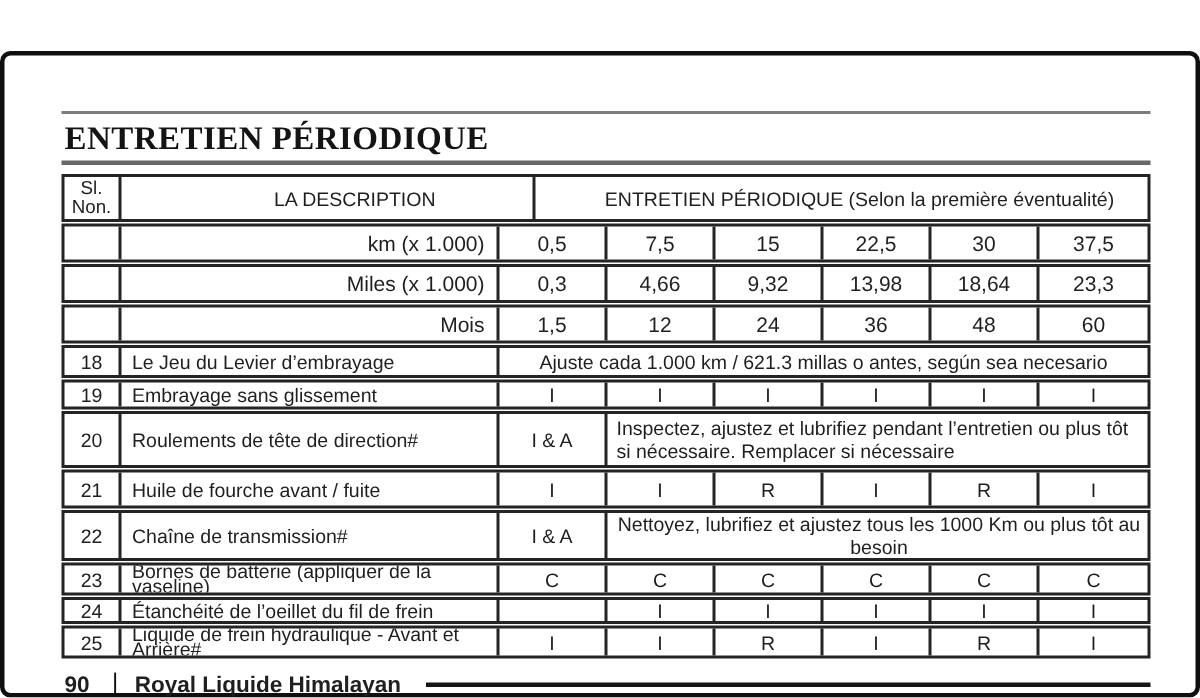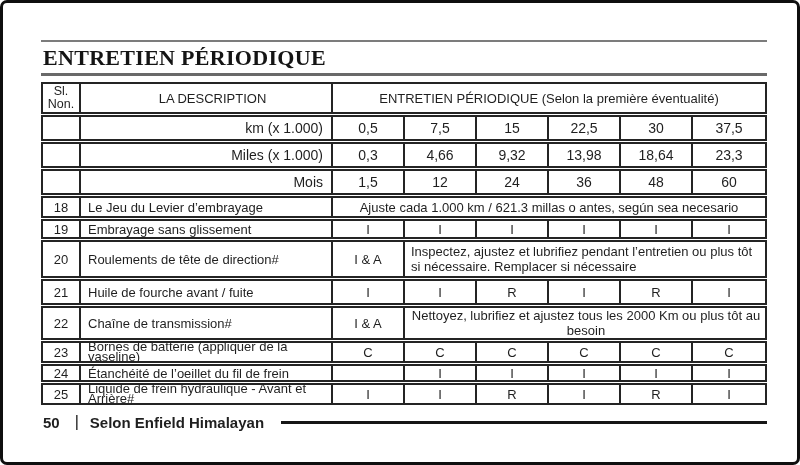--- a/index.html
+++ b/index.html
@@ -9,20 +9,21 @@
     background: #ffffff;
     font-family: "Liberation Sans", sans-serif;
     color: #1f1f1f;
     position: relative;
     overflow: hidden;
   }
   .frame {
     position: absolute; inset: 0;
     border: 3px solid #0f0f0f;
     border-radius: 7px;
+    margin-top: 34px;
   }
   .page {
     position: absolute;
     left: 38px; top: 37px;
     width: 726px;
   }
   .rule-top { height: 2px; background: #7c7c7c; }
   .page-title {
     margin: 2px 0 2px 2px;
     font-family: "Liberation Serif", serif;
@@ -61,21 +62,21 @@
   .c-span { flex: 1; }
 
   .left   { justify-content: flex-start; text-align: left; padding-left: 7px; padding-right: 7px; }
   .right  { justify-content: flex-end;  text-align: right; padding-right: 8px; }
 
   .num-txt { font-size: 14px; }
   .slnon { flex-direction: column; justify-content: center; font-size: 12.5px; line-height: 13px; }
   .tight { font-size: 13px; line-height: 10px; }
   .wrap2 { line-height: 15px; padding-left: 6px; padding-right: 4px; border-radius: 17px; }
 
-  .r-head { height: 32px; }
+  .r-head { height: 32px; gap: 24px; }
   .r-int  { height: 26px; }
   .r-18 { height: 22px; }
   .r-19 { height: 20px; }
   .r-20 { height: 38px; }
   .r-21 { height: 26px; }
   .r-22 { height: 34px; }
   .r-23 { height: 22px; }
   .r-24 { height: 18px; }
   .r-25 { height: 22px; }
 
@@ -176,21 +177,21 @@
         <div class="cell c-v">R</div>
         <div class="cell c-v">I</div>
         <div class="cell c-v">R</div>
         <div class="cell c-v">I</div>
       </div>
 
       <div class="trow r-22">
         <div class="cell c-num">22</div>
         <div class="cell c-desc left">Chaîne de transmission#</div>
         <div class="cell c-v">I &amp; A</div>
-        <div class="cell c-span wrap2">Nettoyez, lubrifiez et ajustez tous les 2000 Km ou plus tôt au besoin</div>
+        <div class="cell c-span wrap2">Nettoyez, lubrifiez et ajustez tous les 1000 Km ou plus tôt au besoin</div>
       </div>
 
       <div class="trow r-23">
         <div class="cell c-num">23</div>
         <div class="cell c-desc left tight">Bornes de batterie (appliquer de la vaseline)</div>
         <div class="cell c-v">C</div>
         <div class="cell c-v">C</div>
         <div class="cell c-v">C</div>
         <div class="cell c-v">C</div>
         <div class="cell c-v">C</div>
@@ -215,20 +216,20 @@
         <div class="cell c-v">I</div>
         <div class="cell c-v">R</div>
         <div class="cell c-v">I</div>
         <div class="cell c-v">R</div>
         <div class="cell c-v">I</div>
       </div>
 
     </div>
 
     <div class="footer">
-      <span class="pnum">50</span>
+      <span class="pnum">90</span>
       <span class="psep">|</span>
-      <span class="ptitle">Selon Enfield Himalayan</span>
+      <span class="ptitle">Royal Liquide Himalayan</span>
       <div class="footer-line"></div>
     </div>
 
   </div>
 </div>
 
 </body></html>

